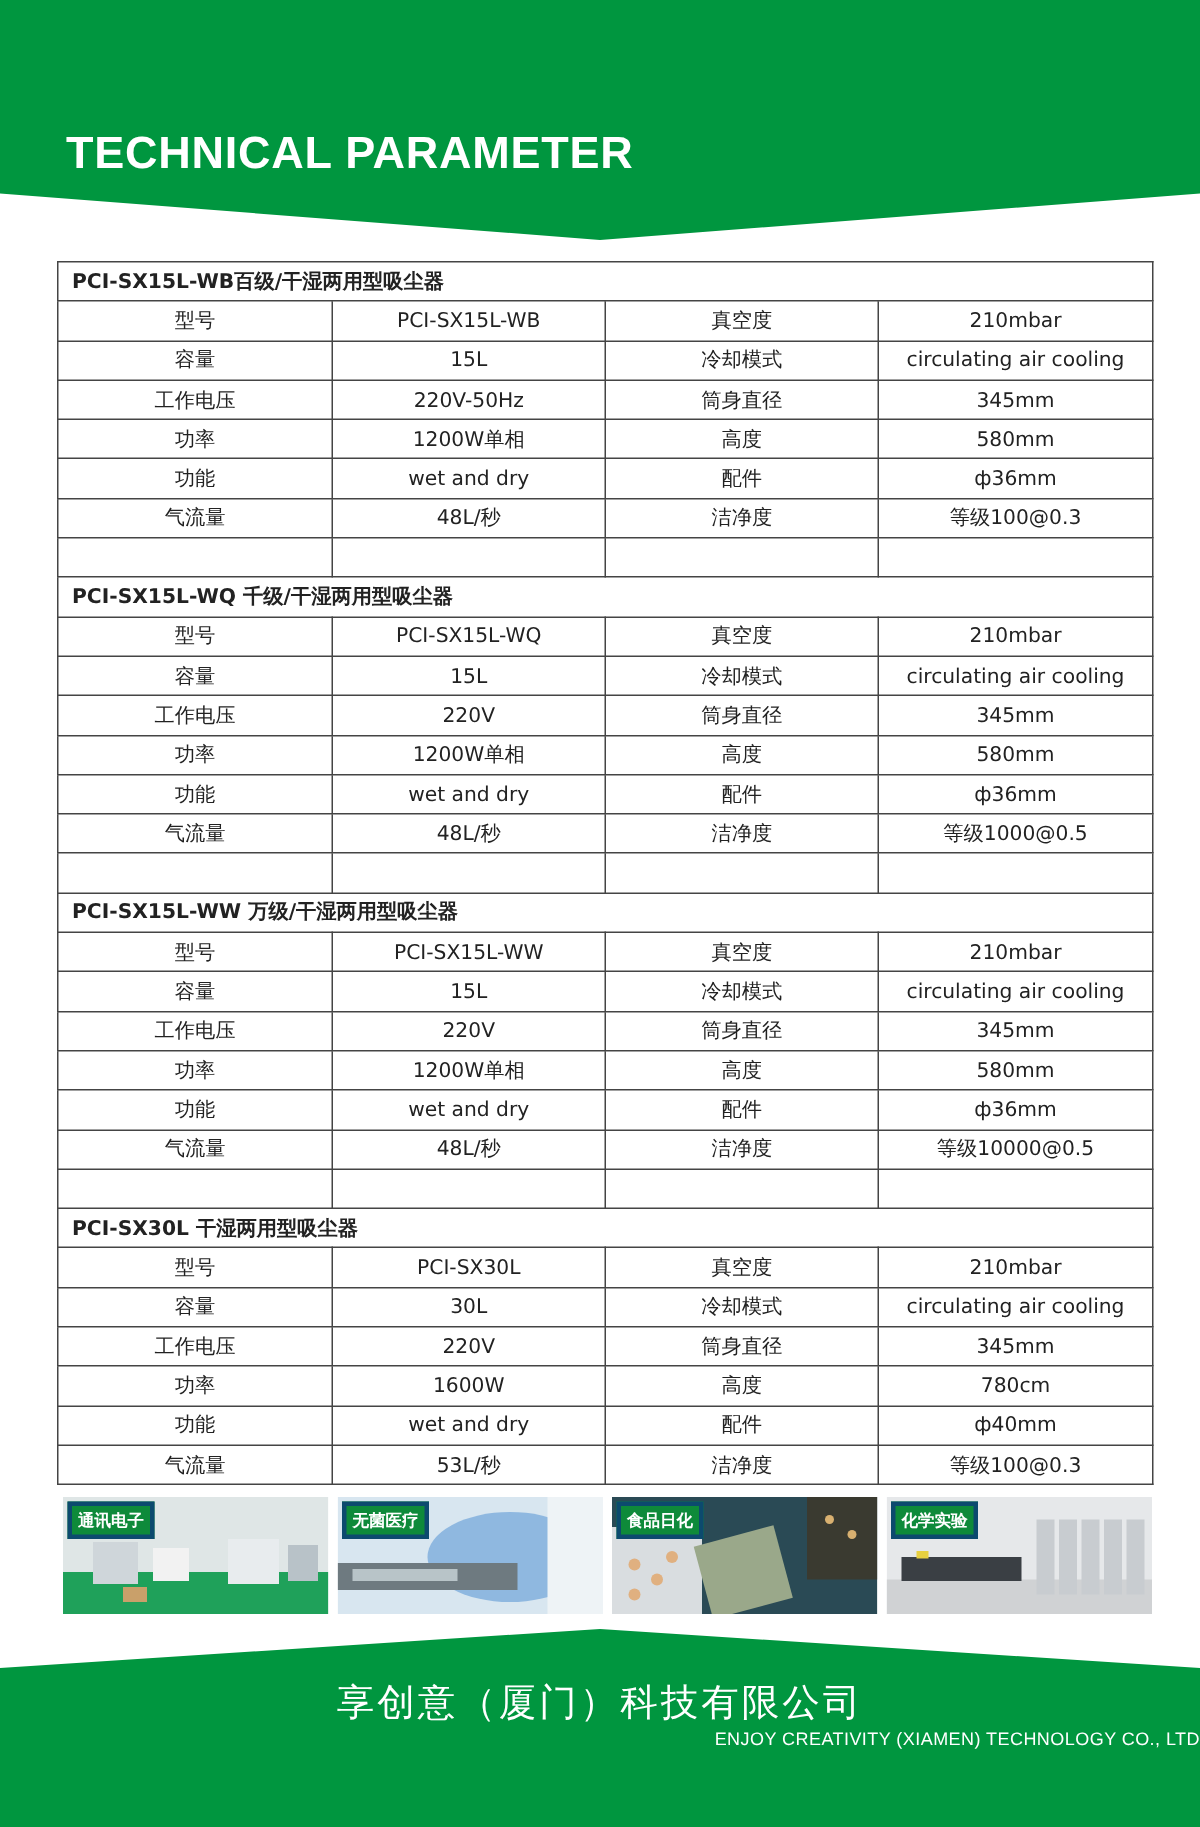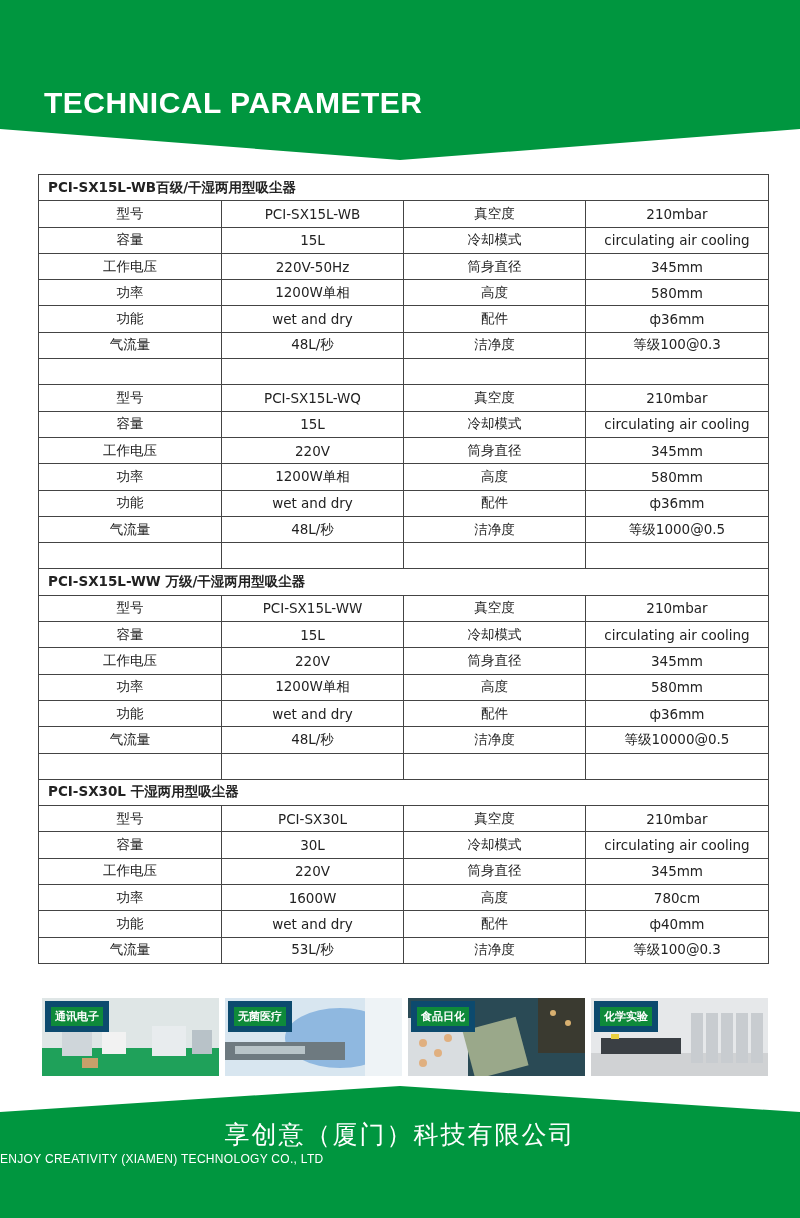--- a/index.html
+++ b/index.html
@@ -11,25 +11,25 @@
   .title-en { position:absolute; left:44px; top:86px; color:#fff; font-size:30px; font-weight:bold;
               font-family:Liberation Sans, sans-serif; letter-spacing:0.5px; }
   .table-wrap { position:absolute; left:38px; top:174px; width:730px; }
   table { border-collapse:collapse; width:730px; table-layout:fixed; }
   td { border:1.3px solid #444; height:26.3px; text-align:center; font-size:13.5px; white-space:nowrap;
        overflow:hidden; padding:0 2px; }
   td.sec { text-align:left; padding-left:9px; font-size:13.5px;font-weight:bold; }
   .images { position:absolute; left:42px; top:998px; width:726px; height:78px; }
   .img { position:absolute; top:0; height:78px; width:177px; overflow:hidden; }
   .img .tag { position:absolute; left:3px; top:3px; background:#0e8a3a; color:#fff; font-size:11px;
-              font-weight:bold; padding:2px 4px; border:6px solid #0c4a6e; }
+              font-weight:bold; padding:2px 4px; border:3px solid #0c4a6e; }
   .footer { position:absolute; left:0; top:1082px; width:800px; height:136px; }
   .footer svg { position:absolute; left:0; top:0; }
   .co-cn { position:absolute; left:0; width:800px; top:1118px; text-align:center; color:#fff; font-size:25px; letter-spacing:2px; }
-  .co-en { position:absolute; left:0; width:800px; top:1152px; text-align:left; color:#fff; font-size:12px;
+  .co-en { position:absolute; left:0; width:800px; top:1152px; text-align:right; color:#fff; font-size:12px;
            font-family:"Liberation Sans",sans-serif; letter-spacing:0.3px; }
 </style>
 </head>
 <body>
 
 <div class="header">
   <svg width="800" height="162">
     <polygon points="0,0 800,0 800,129 400,160 0,129" fill="#00963f"></polygon>
   </svg>
   <div class="title-en">TECHNICAL PARAMETER</div>
@@ -81,20 +81,23 @@
           <td>气流量</td>
           <td>48L/秒</td>
           <td>洁净度</td>
           <td>等级100@0.3</td>
         </tr>
         <tr>
           <td></td>
           <td></td>
           <td></td>
           <td></td>
+        </tr>
+        <tr>
+          <td colspan="4" class="sec">PCI-SX15L-WQ  千级/干湿两用型吸尘器</td>
         </tr>
         <tr>
           <td>型号</td>
           <td>PCI-SX15L-WQ</td>
           <td>真空度</td>
           <td>210mbar</td>
         </tr>
         <tr>
           <td>容量</td>
           <td>15L</td>

